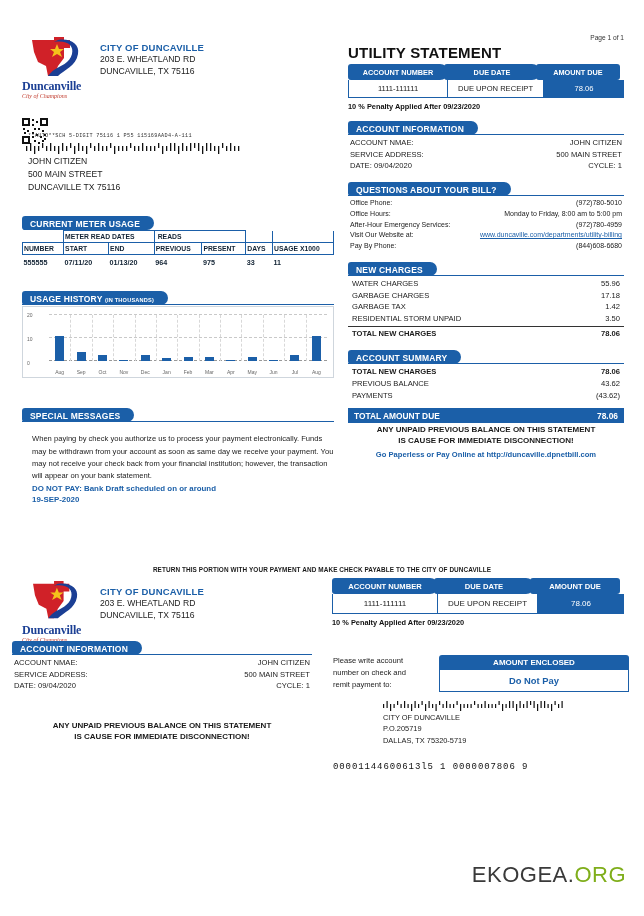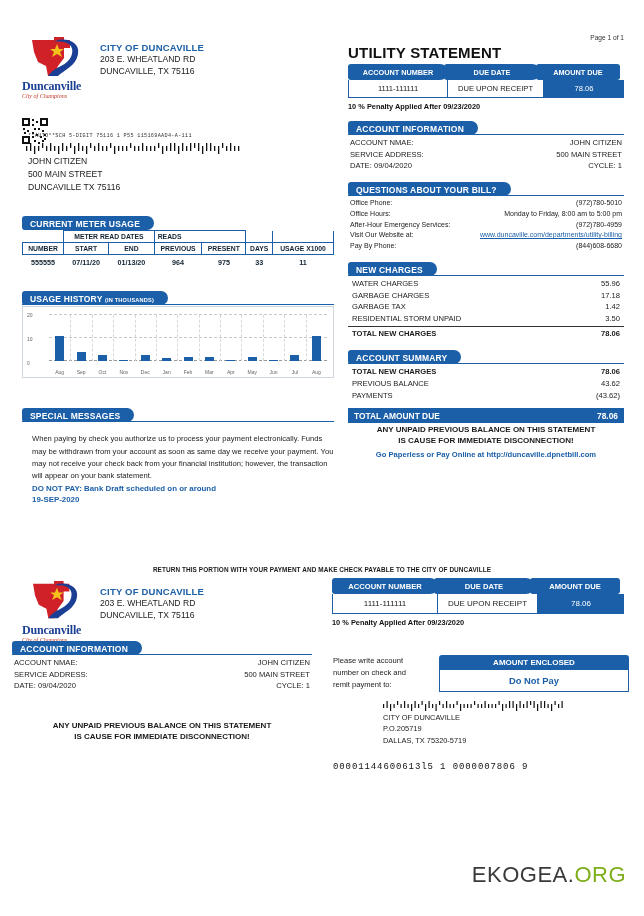--- a/index.html
+++ b/index.html
@@ -49,21 +49,21 @@
   
   .qr { position:absolute; left:22px; top:118px; width:26px; height:26px; }
   .endorse { position:absolute; left:28px; top:133px; font-family:"Liberation Mono", monospace; font-size:5.2px; letter-spacing:.3px; color:#333; }
   .imb { position:absolute; left:26px; top:140px; height:11px; }
   .addr { position:absolute; left:28px; top:155px; font-size:8.6px; line-height:1.5; }
 
   
   .sec-meter { position:absolute; left:22px; top:213px; width:312px; }
   table.meter { border-collapse:collapse; width:312px; font-size:6.8px; margin-top:-1px; }
   table.meter td, table.meter th {
-    border:.8px solid #1b5fa8; padding:2px 1px; text-align:center; font-weight:bold; color:#123;
+    border:.8px solid #1b5fa8; padding:2px 1px; text-align:left; font-weight:bold; color:#123;
   }
   table.meter td.blank { border-top:none; border-left:none; }
   table.meter tr.vals td { font-weight:bold; border:none; padding-top:3px; font-size:7.2px; }
 
   
   .sec-chart { position:absolute; left:22px; top:288px; width:312px; }
   .tab .tiny { font-size:5.6px; }
   .chartbox { border:1px solid #cfd6dd; height:72px; margin-top:1px; position:relative; background:#fff; }
   .plot { position:absolute; left:26px; right:6px; top:8px; bottom:16px; }
   .gl { position:absolute; left:0; right:0; border-top:1px dashed #c9c9c9; }

